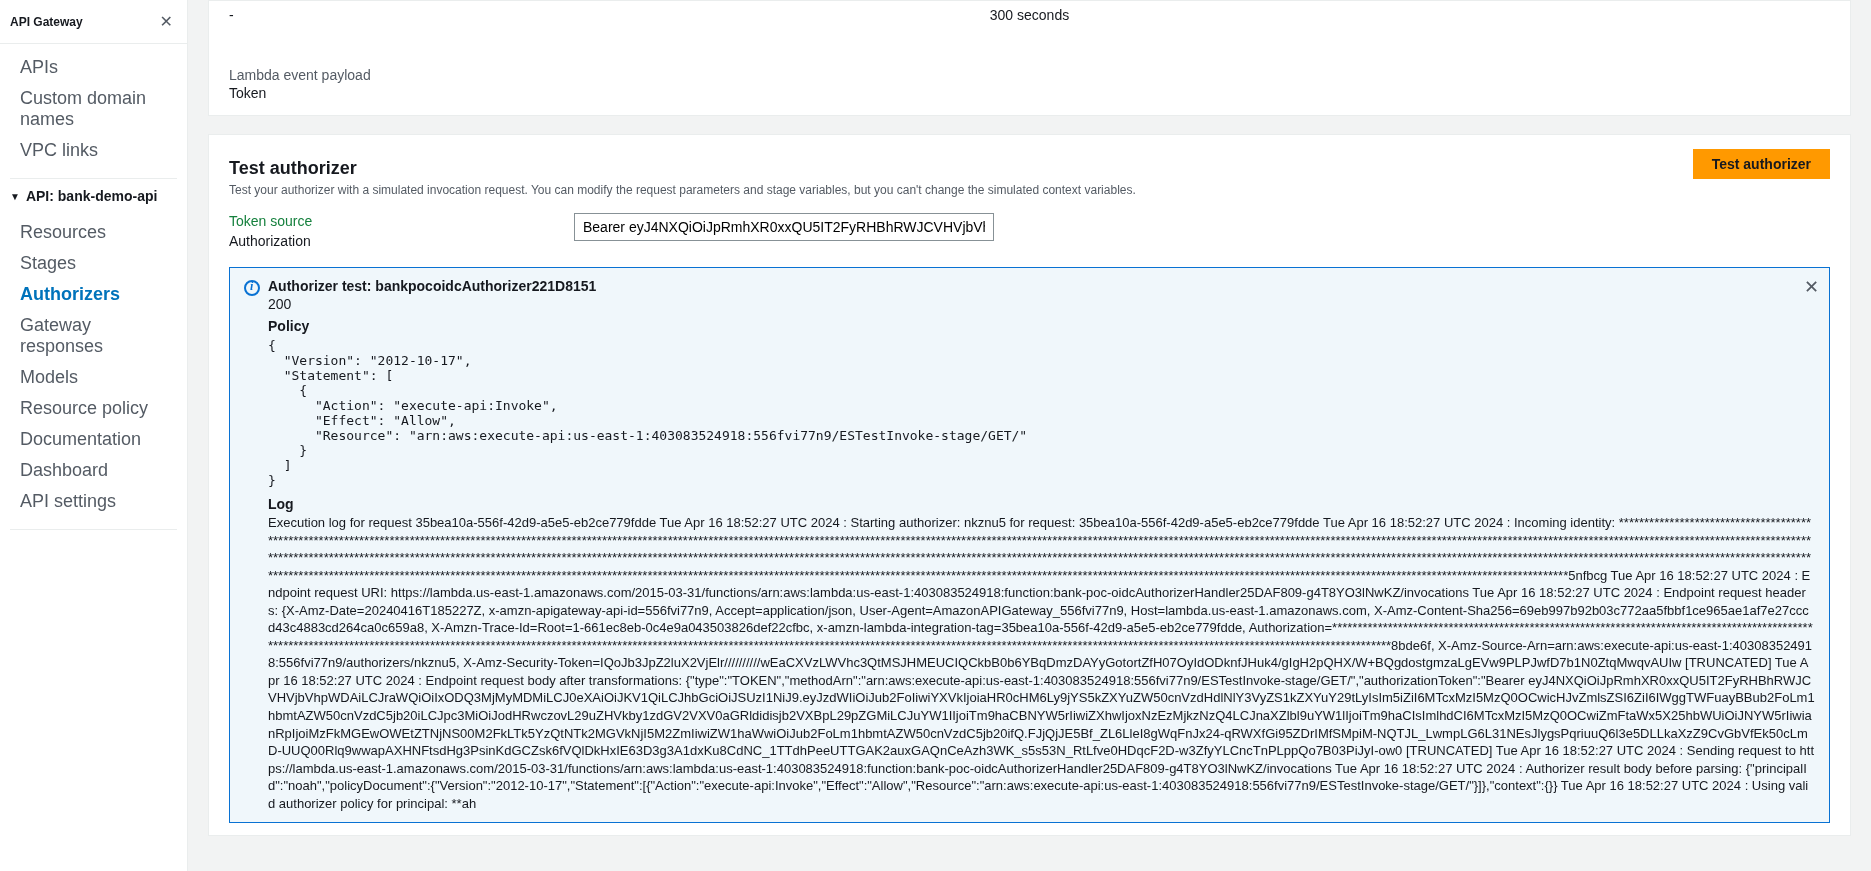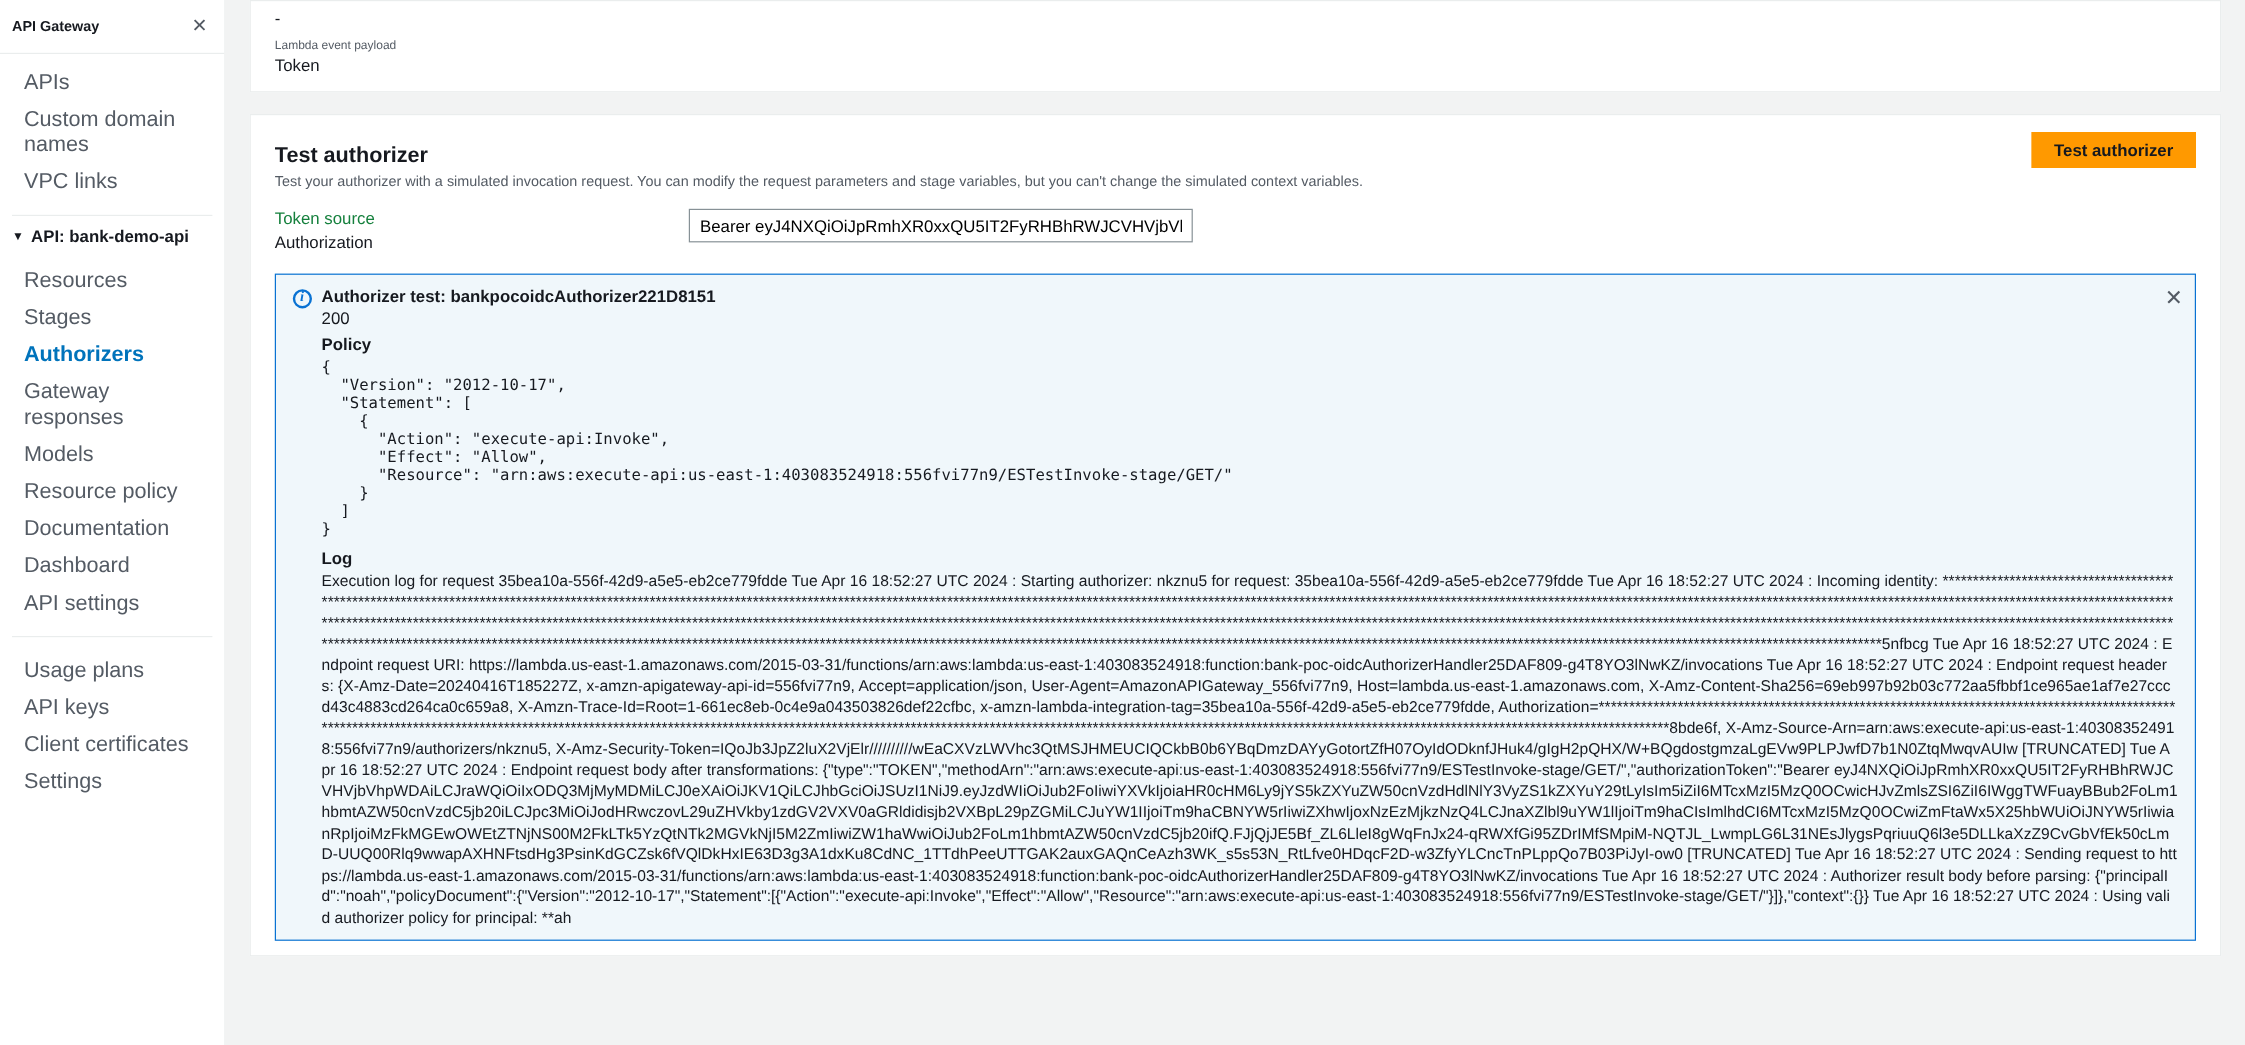--- a/index.html
+++ b/index.html
@@ -74,21 +74,22 @@
       padding: 0 20px 20px 20px;
     }
     .panel {
       background: #fff;
       border: 1px solid #eaeded;
       margin-bottom: 18px;
     }
     .panel-body { padding: 0 20px 14px 20px; }
     .prop-label {
       color: #545b64;
-      font-size: 10px;
+      font-size: 14px;
+      margin-top: 34px;
     }
     .prop-value {
       color: #16191f;
       font-size: 14px;
       margin-top: 2px;
     }
     .row-top {
       display: flex;
       justify-content: space-between;
       padding: 4px 0 10px 0;
@@ -220,35 +221,32 @@
     <a class="nav-item">Stages</a>
     <a class="nav-item active">Authorizers</a>
     <a class="nav-item">Gateway responses</a>
     <a class="nav-item">Models</a>
     <a class="nav-item">Resource policy</a>
     <a class="nav-item">Documentation</a>
     <a class="nav-item">Dashboard</a>
     <a class="nav-item">API settings</a>
   </div>
   <hr class="divider">
-  <div class="nav-section">
-    <a class="nav-item">Usage plans</a>
-    <a class="nav-item">API keys</a>
-    <a class="nav-item">Client certificates</a>
-    <a class="nav-item">Settings</a>
-  </div>
 </nav>
 
 <main class="main">
 
   <div class="panel">
     <div class="panel-body">
       <div class="row-top">
         <div class="col">
           <div class="prop-value">-</div>
+        </div>
+        <div class="col" style="text-align:center">
+          <div class="prop-value">300 seconds</div>
         </div>
         <div class="col"></div>
       </div>
       <div>
         <div class="prop-label">Lambda event payload</div>
         <div class="prop-value">Token</div>
       </div>
     </div>
   </div>
 

